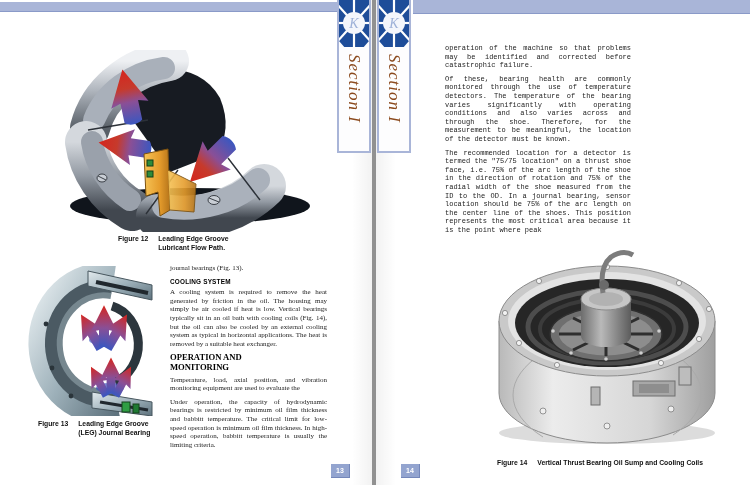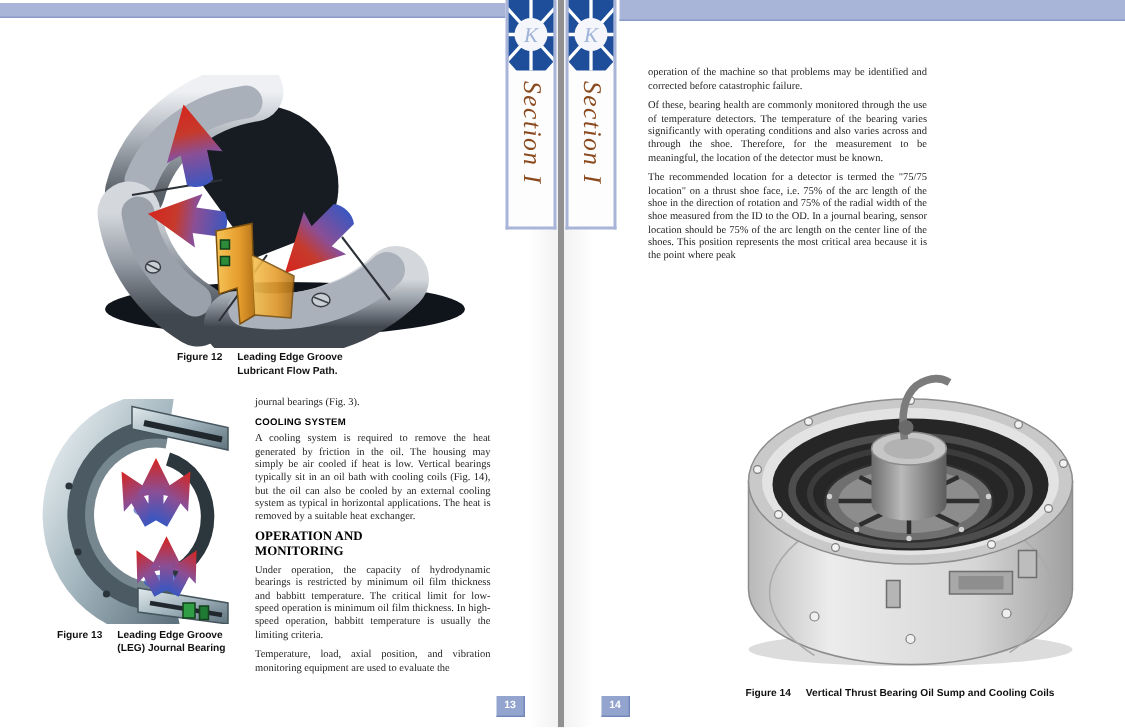--- a/index.html
+++ b/index.html
@@ -206,30 +206,30 @@
     <circle cx="43" cy="130" r="2.4" fill="#2a343a"></circle>
   </svg>
 
   <div class="caption" style="left:38px;top:419px;">
     <span>Figure 13</span>
     <span class="cap-text">Leading Edge Groove
 (LEG) Journal Bearing</span>
   </div>
 
   <div class="textcol" style="left:170px;top:264px;width:157px;">
-    <p>journal bearings (Fig. 3).</p>
+    <p>journal bearings (Fig. 13).</p>
     <div class="h-small">COOLING SYSTEM</div>
     <p>A cooling system is required to remove the heat generated by friction in the oil. The housing may simply be air cooled if heat is low. Vertical bearings typically sit in an oil bath with cooling coils (Fig. 14), but the oil can also be cooled by an external cooling system as typical in horizontal applications. The heat is removed by a suitable heat exchanger.</p>
     <div class="h-big">OPERATION AND
 MONITORING</div>
+    <p>Temperature, load, axial position, and vibration monitoring equipment are used to evaluate the</p>
     <p>Under operation, the capacity of hydrodynamic bearings is restricted by minimum oil film thickness and babbitt temperature. The critical limit for low-speed operation is minimum oil film thickness. In high-speed operation, babbitt temperature is usually the limiting criteria.</p>
-    <p>Temperature, load, axial position, and vibration monitoring equipment are used to evaluate the</p>
-  </div>
-
-  <div class="textcol" style="left:432px;top:44px;width:186px;">
+  </div>
+
+  <div class="textcol" style="left:445px;top:44px;width:186px;font-family:Liberation Mono, monospace;">
     <p>operation of the machine so that problems may be identified and corrected before catastrophic failure.</p>
     <p>Of these, bearing health are commonly monitored through the use of temperature detectors. The temperature of the bearing varies significantly with operating conditions and also varies across and through the shoe. Therefore, for the measurement to be meaningful, the location of the detector must be known.</p>
     <p>The recommended location for a detector is termed the "75/75 location" on a thrust shoe face, i.e. 75% of the arc length of the shoe in the direction of rotation and 75% of the radial width of the shoe measured from the ID to the OD. In a journal bearing, sensor location should be 75% of the arc length on the center line of the shoes. This position represents the most critical area because it is the point where peak</p>
   </div>
 
   <svg class="fig" style="left:483px;top:241px;" width="255" height="212" viewBox="0 0 255 212">
     <defs>
       <linearGradient id="body14" x1="0" y1="0" x2="1" y2="0">
         <stop offset="0" stop-color="#b9b9b9"></stop>
           <stop offset=".25" stop-color="#ececec"></stop>

